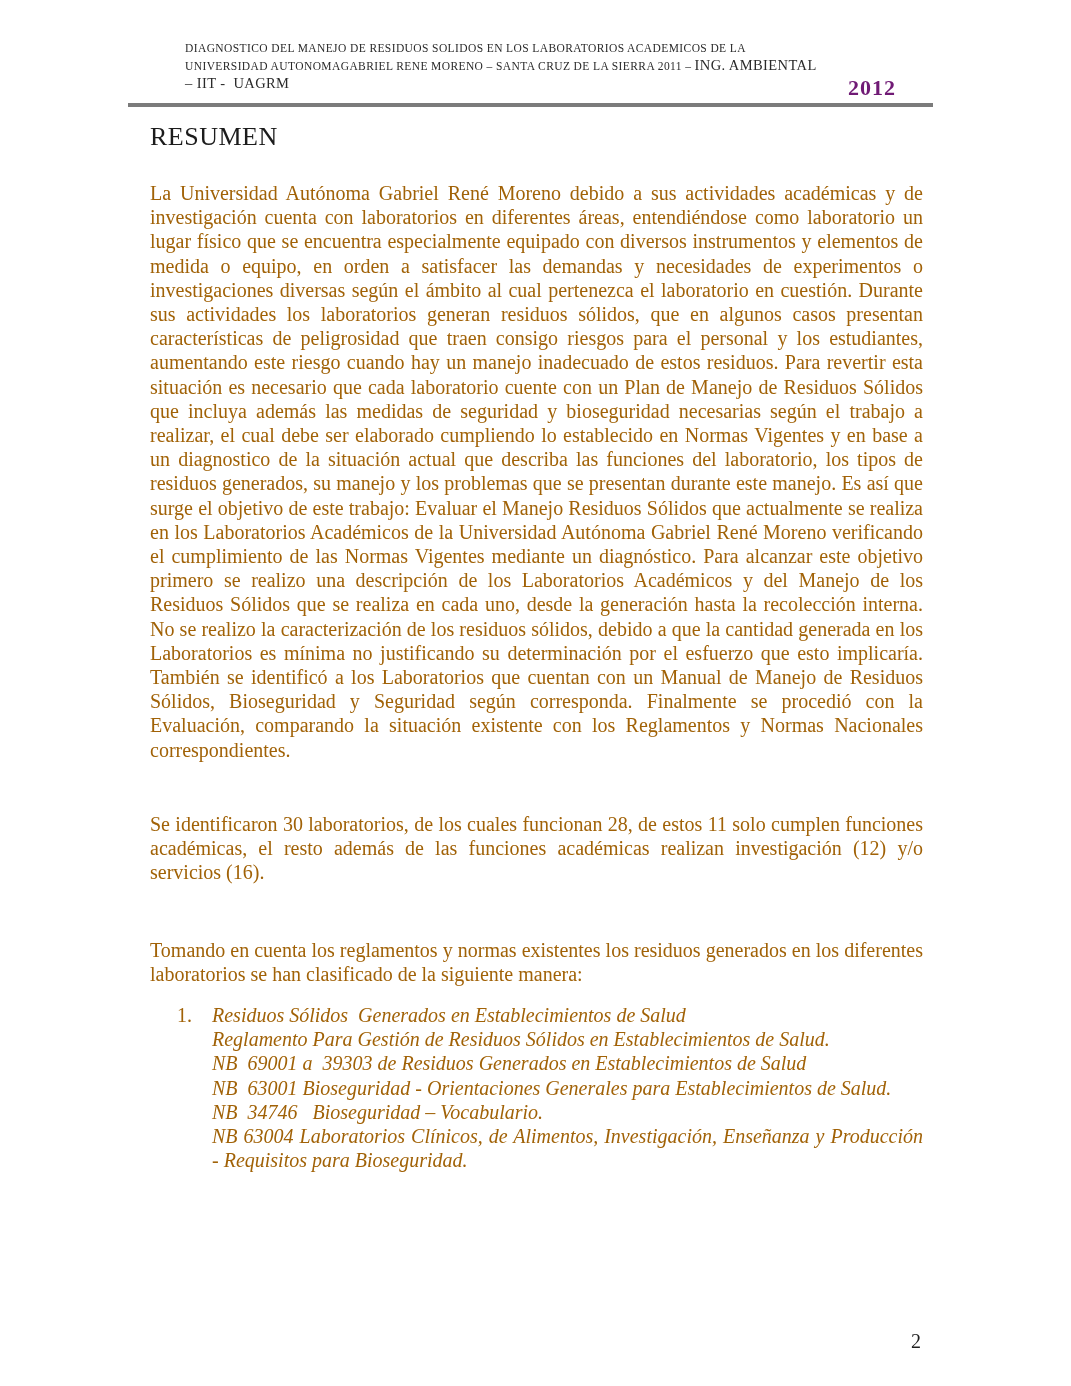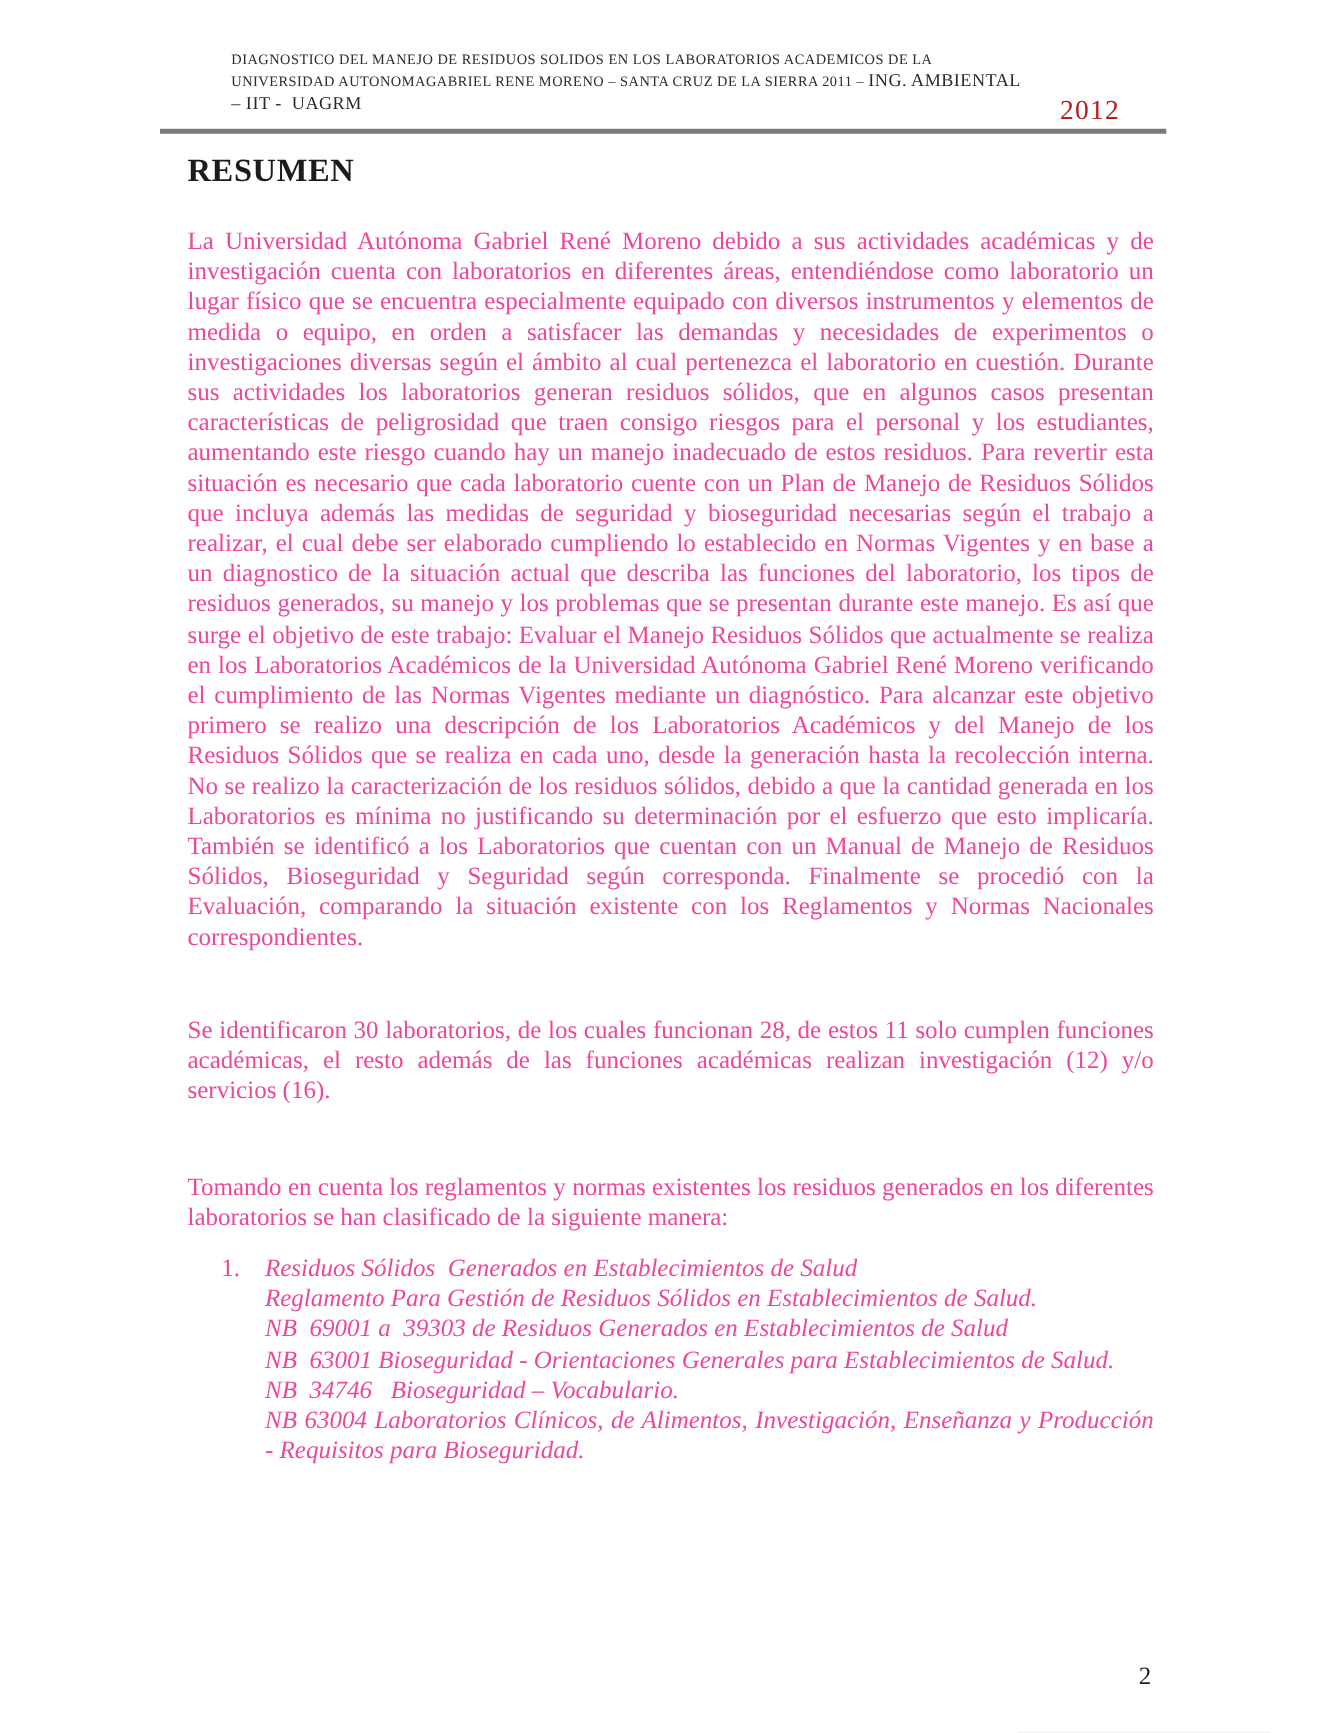--- a/index.html
+++ b/index.html
@@ -44,45 +44,45 @@
   }
   .header-divider {
     width: 4px;
     background: #6e6e6e;
   }
   .header-year {
     box-sizing: border-box;
     flex: 1;
     padding: 12px 0 0 12px;
     font-size: 22px;
-    font-weight: normal;
-    color: #b91c1c;
+    font-weight: bold;
+    color: #701a75;
     letter-spacing: 1px;
   }
   .header-rule {
     height: 4px;
     background: #7b7b7b;
     margin-top: 2px;
   }
 
   
   .doc-heading {
     position: absolute;
     left: 150px;
     top: 122px;
     margin: 0;
     font-size: 26px;
-    font-weight: bold;
+    font-weight: normal;
     letter-spacing: 0.5px;
     color: #1c1c1c;
   }
   .body-text {
     font-size: 20px;
     line-height: 24.2px;
-    color: #ec4899;
+    color: #a16207;
   }
   .para {
     position: absolute;
     left: 150px;
     width: 773px;
     margin: 0;
     text-align: justify;
   }
   #para-1 { top: 181px; }
   #para-2 { top: 812px; }

